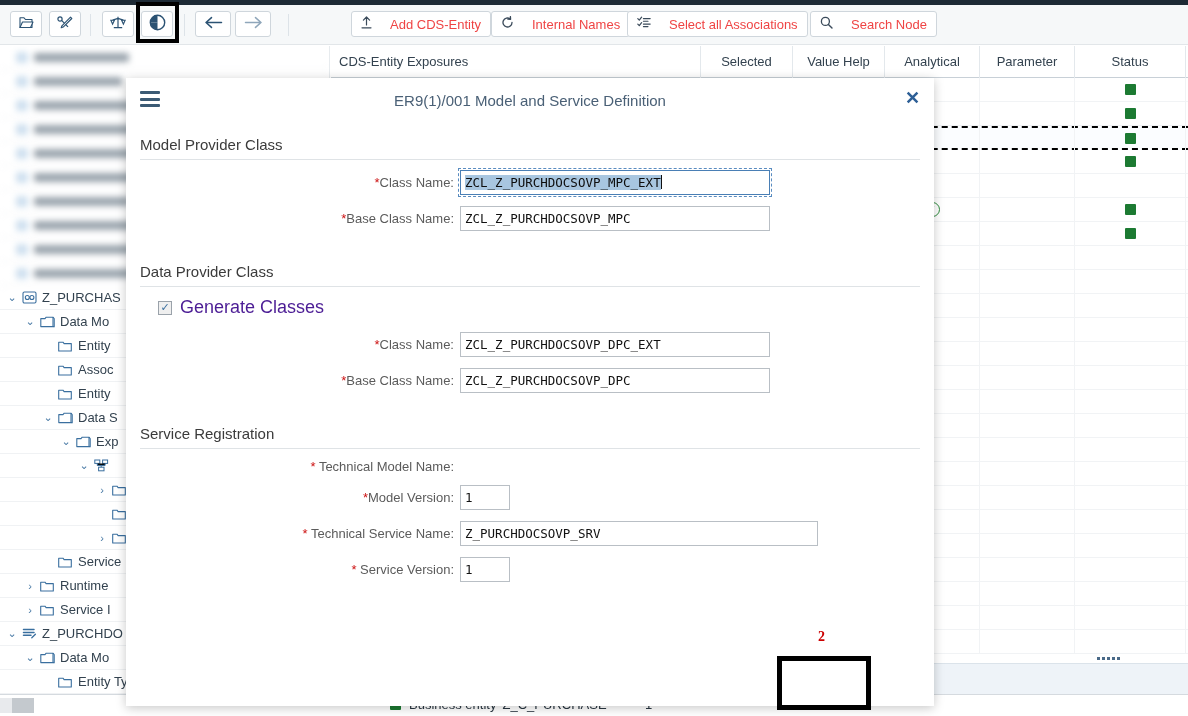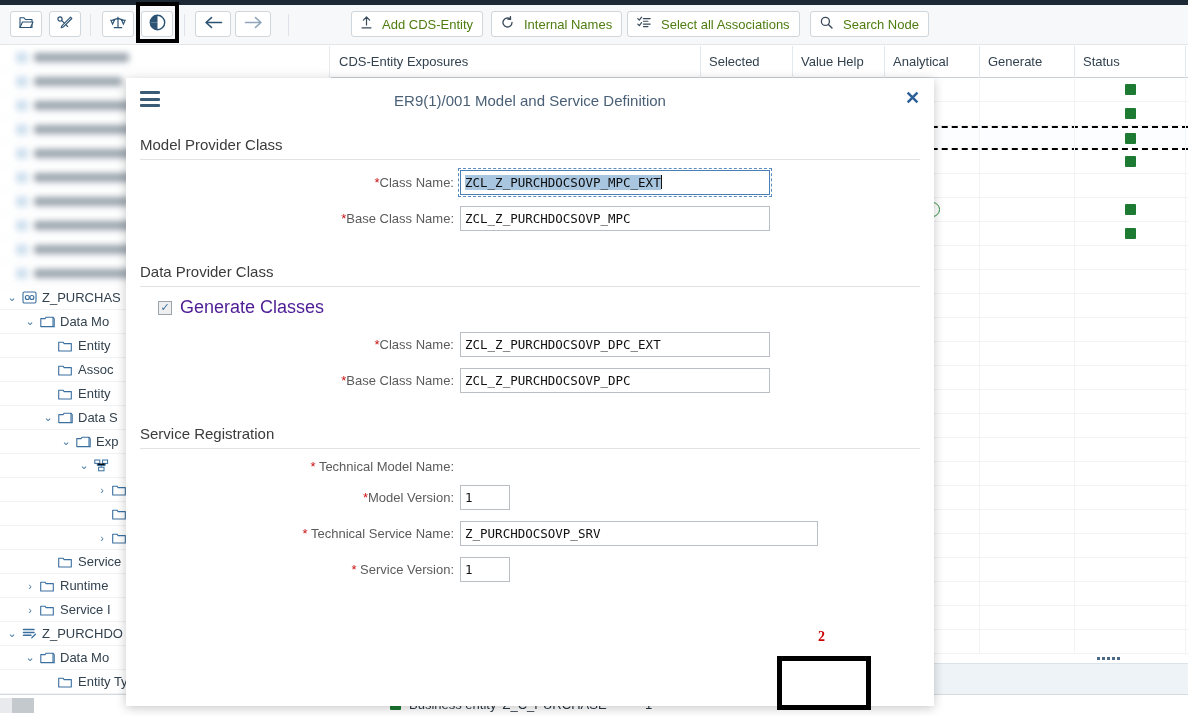--- a/index.html
+++ b/index.html
@@ -44,23 +44,23 @@
     display: flex;
     align-items: center;
     justify-content: center;
     height: 26px;
     top: 6px;
     cursor: pointer;
   }
   .tb-btn.icon-only { width: 32px; }
   .tb-btn.labeled {
     padding: 0 9px;
-    gap: 10px;
+    gap: 18px;
     font-size: 13px;
-    color: #4d7c0f;
+    color: #ef4444;
     white-space: nowrap;
   }
   .tb-sep {
     position: absolute;
     top: 9px;
     width: 1px; height: 22px;
     background: #dde3e8;
   }
   #toolbar-highlight-box {
     position: absolute;
@@ -155,21 +155,21 @@
     font-size: 13px;
     color: #33424f;
     box-sizing: border-box;
     padding: 0 8px;
     display: flex;
     align-items: center;
     height: 32px;
     border-right: 1px solid #e3e8ec;
     white-space: nowrap;
   }
-  .th-cell.center { }
+  .th-cell.center { justify-content: center; }
   .table-body-rows {
     position: absolute;
     left: 0; top: 32px;
     width: 857px;
   }
   .tb-row {
     height: 24px;
     display: flex;
     align-items: center;
     border-bottom: 1px solid #f1f3f5;
@@ -772,21 +772,21 @@
       <div class="th-cell center" style="width: 92px; flex: 0 0 92px;">
         <span>Selected</span>
       </div>
       <div class="th-cell center" style="width: 92px; flex: 0 0 92px;">
         <span>Value Help</span>
       </div>
       <div class="th-cell center" style="width: 95px; flex: 0 0 95px;">
         <span>Analytical</span>
       </div>
       <div class="th-cell center" style="width: 95px; flex: 0 0 95px;">
-        <span>Generate</span>
+        <span>Parameter</span>
       </div>
       <div class="th-cell center" style="width: 111px; flex: 0 0 111px;">
         <span>Status</span>
       </div>
     </div>
   <div class="table-body-rows" id="table-body">
       <div class="tb-row">
         <div class="tb-cell" style="width: 370px; flex: 0 0 370px;"></div>
         <div class="tb-cell" style="width: 92px; flex: 0 0 92px;"></div>
         <div class="tb-cell" style="width: 92px; flex: 0 0 92px;"></div>

